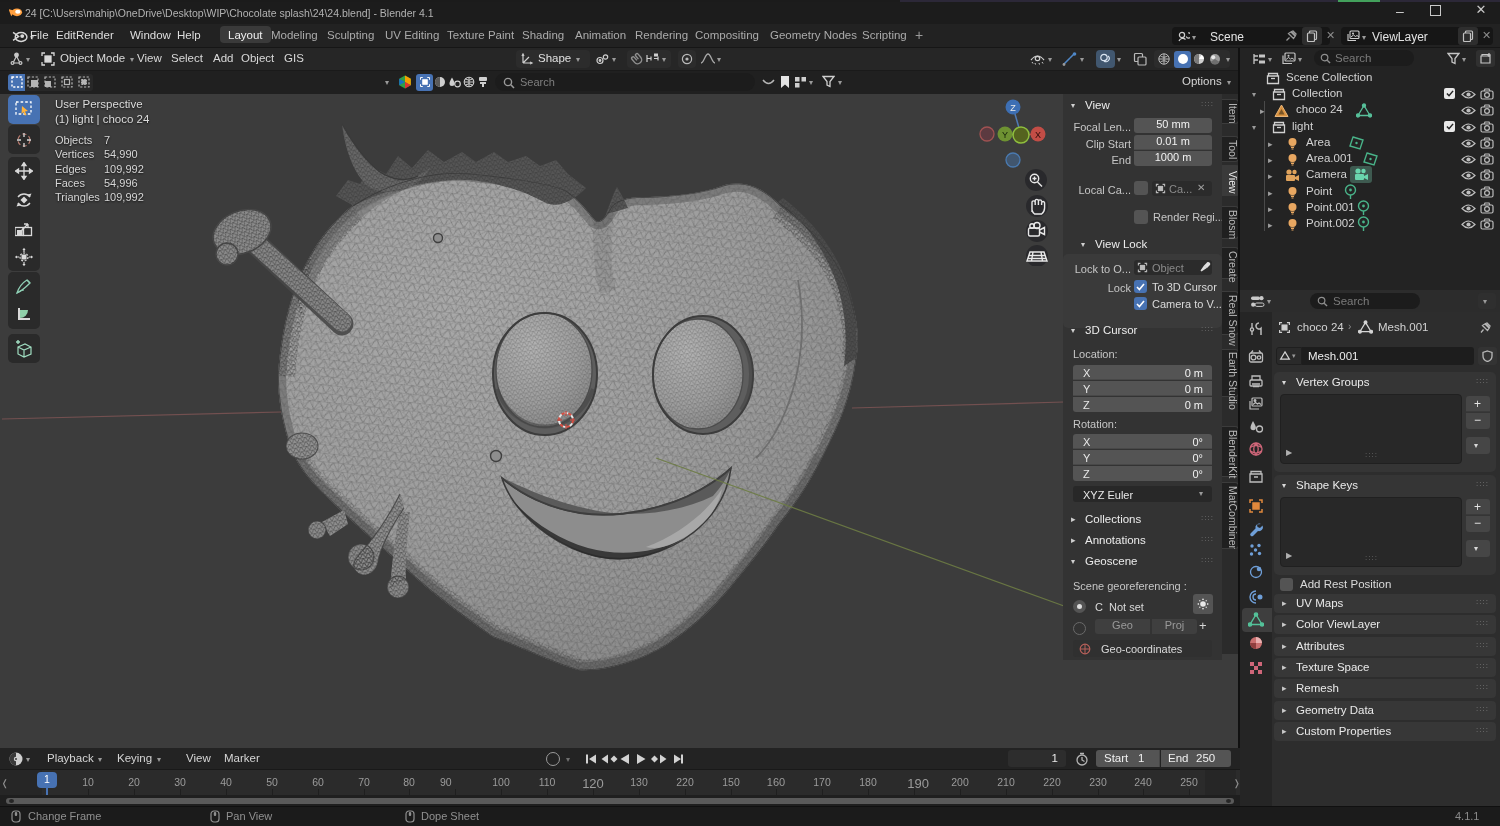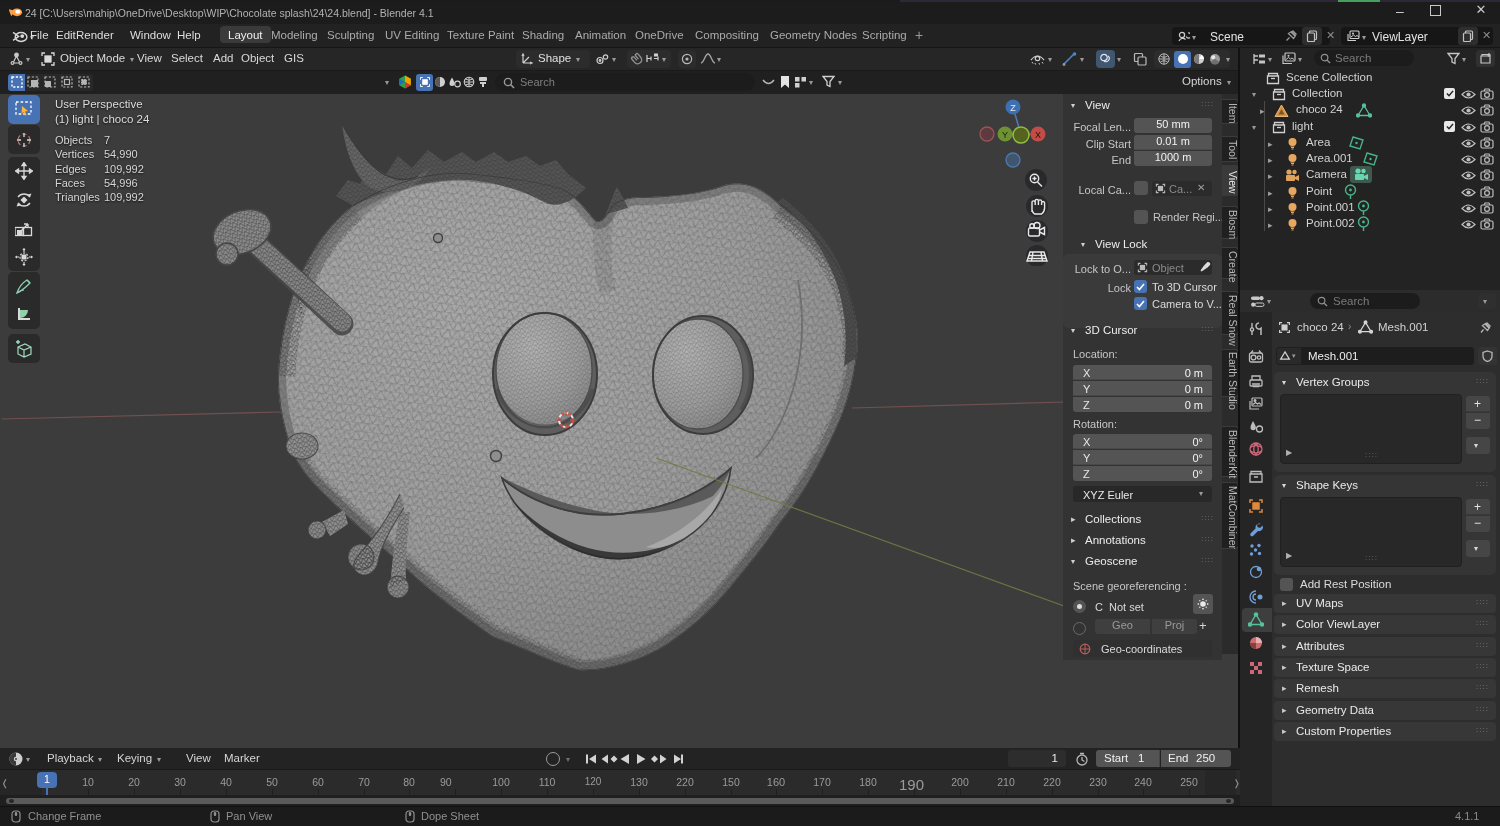--- a/index.html
+++ b/index.html
@@ -43,21 +43,21 @@
  <span class="a" style="left:177px;top:5px">Help</span>
 </div>
 <div class="a" style="left:214px;top:24px;height:24px;width:800px;white-space:nowrap;font-size:11.5px">
  <span class="a" style="left:6px;top:2px;background:#3a3a3a;border-radius:4px;color:#f0f0f0;padding:3px 8px 2px">Layout</span>
  <span class="a" style="left:57px;top:5px;color:#ababab">Modeling</span>
  <span class="a" style="left:113px;top:5px;color:#ababab">Sculpting</span>
  <span class="a" style="left:171px;top:5px;color:#ababab">UV Editing</span>
  <span class="a" style="left:233px;top:5px;color:#ababab">Texture Paint</span>
  <span class="a" style="left:308px;top:5px;color:#ababab">Shading</span>
  <span class="a" style="left:361px;top:5px;color:#ababab">Animation</span>
- <span class="a" style="left:421px;top:5px;color:#ababab">OneDrive</span>
+ <span class="a" style="left:421px;top:5px;color:#ababab">Rendering</span>
  <span class="a" style="left:481px;top:5px;color:#ababab">Compositing</span>
  <span class="a" style="left:556px;top:5px;color:#ababab">Geometry Nodes</span>
  <span class="a" style="left:648px;top:5px;color:#ababab">Scripting</span>
  <span class="a" style="left:701px;top:3px;color:#9a9a9a;font-size:14px">+</span>
 </div>
 
 <div class="a" style="left:1172px;top:27px;width:158px;height:18px;background:#161616;border-radius:4px"></div>
 <svg class="a ic" style="left:1178px;top:31px" width="12" height="11" viewBox="0 0 12 11">
     <circle cx="4" cy="4" r="2.6" fill="none" stroke="#cfcfcf" stroke-width="1.2"></circle>
     <path d="M1,10 a4,4 0 0 1 6.5,-1.5 M8.2,5.5 a2.6,2.6 0 1 0 2,-3.6" fill="none" stroke="#cfcfcf" stroke-width="1.2"></path>
@@ -1187,35 +1187,35 @@
         <span class="a" style="left:349px;top:6px;width:30px;text-align:center;color:#9b9b9b;font-size:10.5px">70</span>
         <div class="a" style="left:363.5px;top:19px;width:1px;height:6px;background:#1f1f1f"></div>
         <span class="a" style="left:394px;top:6px;width:30px;text-align:center;color:#9b9b9b;font-size:10.5px">80</span>
         <div class="a" style="left:409.4px;top:19px;width:1px;height:6px;background:#1f1f1f"></div>
         <span class="a" style="left:440px;top:6px;width:30px;text-align:left;color:#9b9b9b;font-size:10.5px">90</span>
         <div class="a" style="left:455.3px;top:19px;width:1px;height:6px;background:#1f1f1f"></div>
         <span class="a" style="left:486px;top:6px;width:30px;text-align:center;color:#9b9b9b;font-size:10.5px">100</span>
         <div class="a" style="left:501.2px;top:19px;width:1px;height:6px;background:#1f1f1f"></div>
         <span class="a" style="left:532px;top:6px;width:30px;text-align:center;color:#9b9b9b;font-size:10.5px">110</span>
         <div class="a" style="left:547.0px;top:19px;width:1px;height:6px;background:#1f1f1f"></div>
-        <span class="a" style="left:578px;top:6px;width:30px;text-align:center;color:#9b9b9b;font-size:10px">120</span>
+        <span class="a" style="left:578px;top:6px;width:30px;text-align:center;color:#9b9b9b;font-size:13px">120</span>
         <div class="a" style="left:592.9px;top:19px;width:1px;height:6px;background:#1f1f1f"></div>
         <span class="a" style="left:624px;top:6px;width:30px;text-align:center;color:#9b9b9b;font-size:10.5px">130</span>
         <div class="a" style="left:638.8px;top:19px;width:1px;height:6px;background:#1f1f1f"></div>
         <span class="a" style="left:670px;top:6px;width:30px;text-align:center;color:#9b9b9b;font-size:10.5px">220</span>
         <div class="a" style="left:684.7px;top:19px;width:1px;height:6px;background:#1f1f1f"></div>
         <span class="a" style="left:716px;top:6px;width:30px;text-align:center;color:#9b9b9b;font-size:10.5px">150</span>
         <div class="a" style="left:730.5px;top:19px;width:1px;height:6px;background:#1f1f1f"></div>
         <span class="a" style="left:761px;top:6px;width:30px;text-align:center;color:#9b9b9b;font-size:11px">160</span>
         <div class="a" style="left:776.4px;top:19px;width:1px;height:6px;background:#1f1f1f"></div>
         <span class="a" style="left:807px;top:6px;width:30px;text-align:center;color:#9b9b9b;font-size:10.5px">170</span>
         <div class="a" style="left:822.3px;top:19px;width:1px;height:6px;background:#1f1f1f"></div>
         <span class="a" style="left:853px;top:6px;width:30px;text-align:center;color:#9b9b9b;font-size:10.5px">180</span>
         <div class="a" style="left:868.2px;top:19px;width:1px;height:6px;background:#1f1f1f"></div>
-        <span class="a" style="left:899px;top:6px;width:30px;text-align:left;color:#9b9b9b;font-size:15px">190</span>
+        <span class="a" style="left:899px;top:6px;width:30px;text-align:right;color:#9b9b9b;font-size:13px">190</span>
         <div class="a" style="left:914.0px;top:19px;width:1px;height:6px;background:#1f1f1f"></div>
         <span class="a" style="left:945px;top:6px;width:30px;text-align:center;color:#9b9b9b;font-size:10.5px">200</span>
         <div class="a" style="left:959.9px;top:19px;width:1px;height:6px;background:#1f1f1f"></div>
         <span class="a" style="left:991px;top:6px;width:30px;text-align:center;color:#9b9b9b;font-size:10.5px">210</span>
         <div class="a" style="left:1005.8px;top:19px;width:1px;height:6px;background:#1f1f1f"></div>
         <span class="a" style="left:1037px;top:6px;width:30px;text-align:center;color:#9b9b9b;font-size:10.5px">220</span>
         <div class="a" style="left:1051.7px;top:19px;width:1px;height:6px;background:#1f1f1f"></div>
         <span class="a" style="left:1083px;top:6px;width:30px;text-align:center;color:#9b9b9b;font-size:10.5px">230</span>
         <div class="a" style="left:1097.5px;top:19px;width:1px;height:6px;background:#1f1f1f"></div>
         <span class="a" style="left:1128px;top:6px;width:30px;text-align:center;color:#9b9b9b;font-size:10.5px">240</span>

